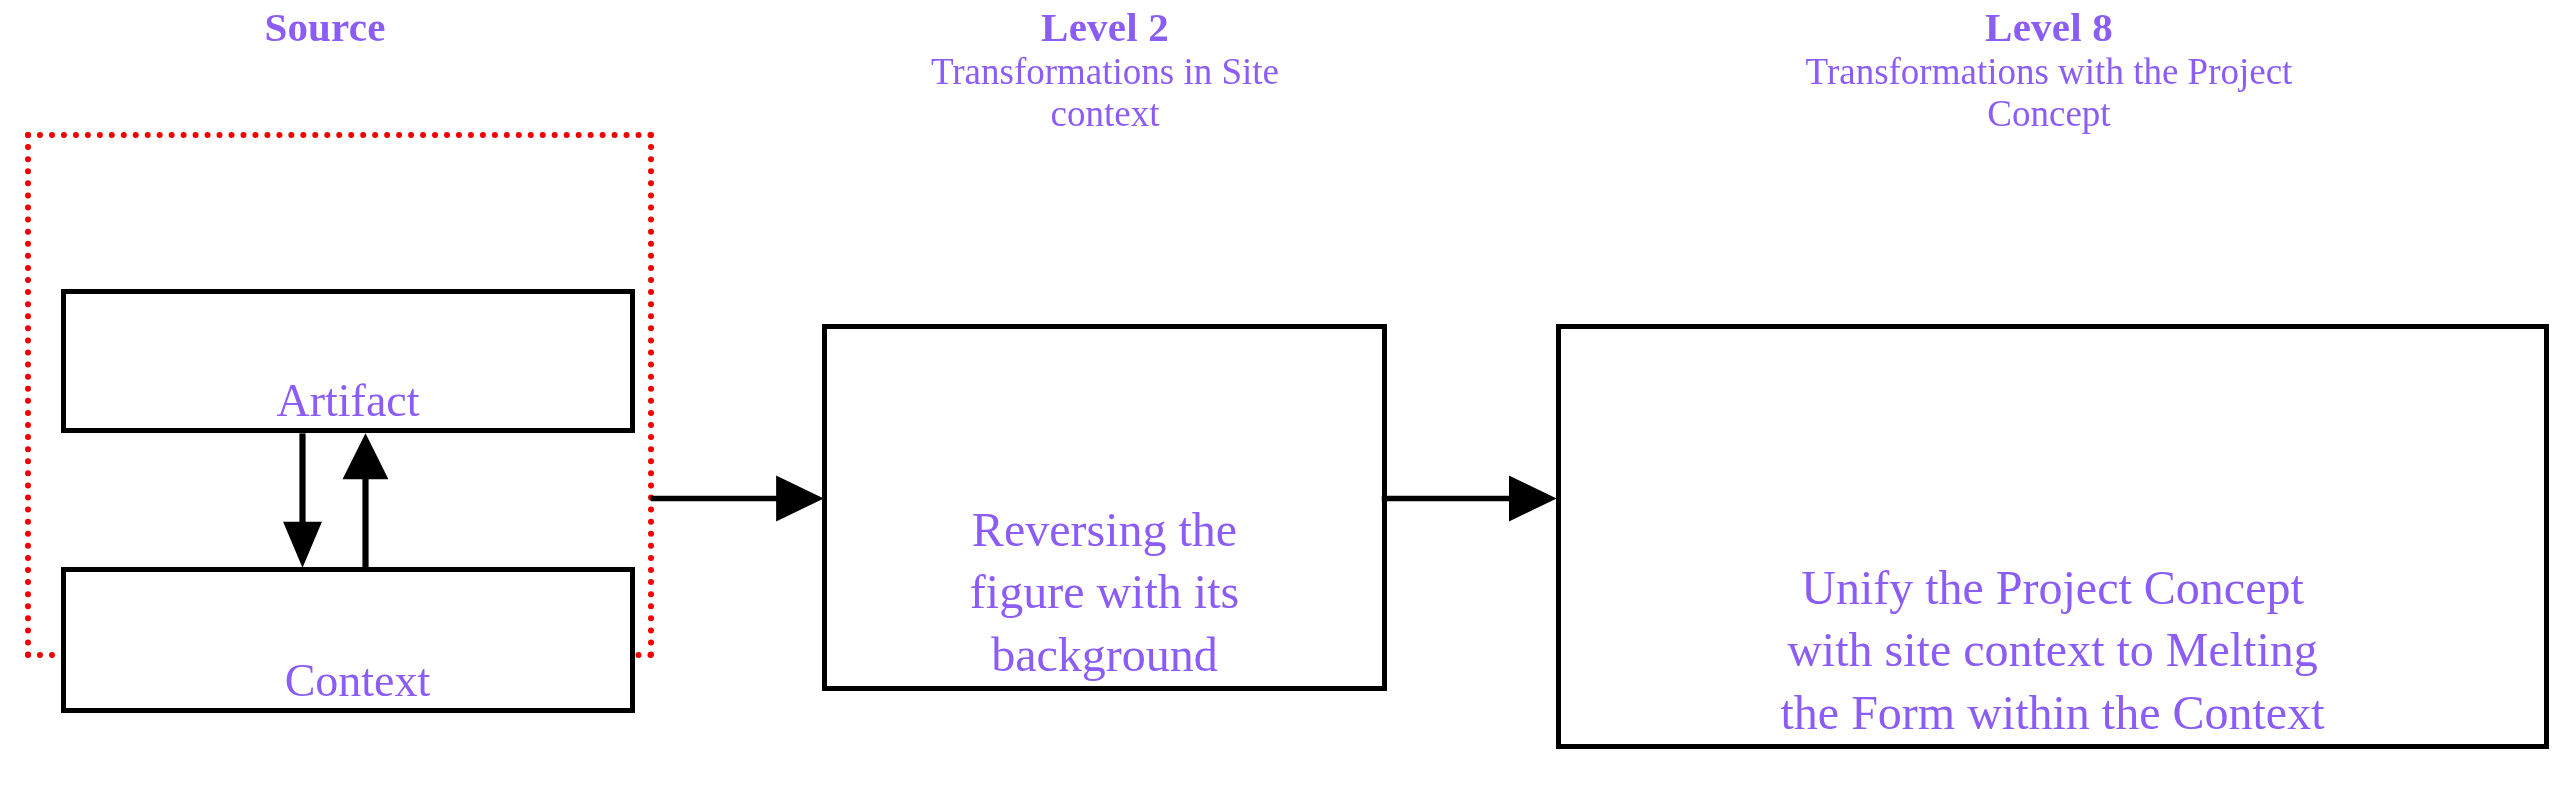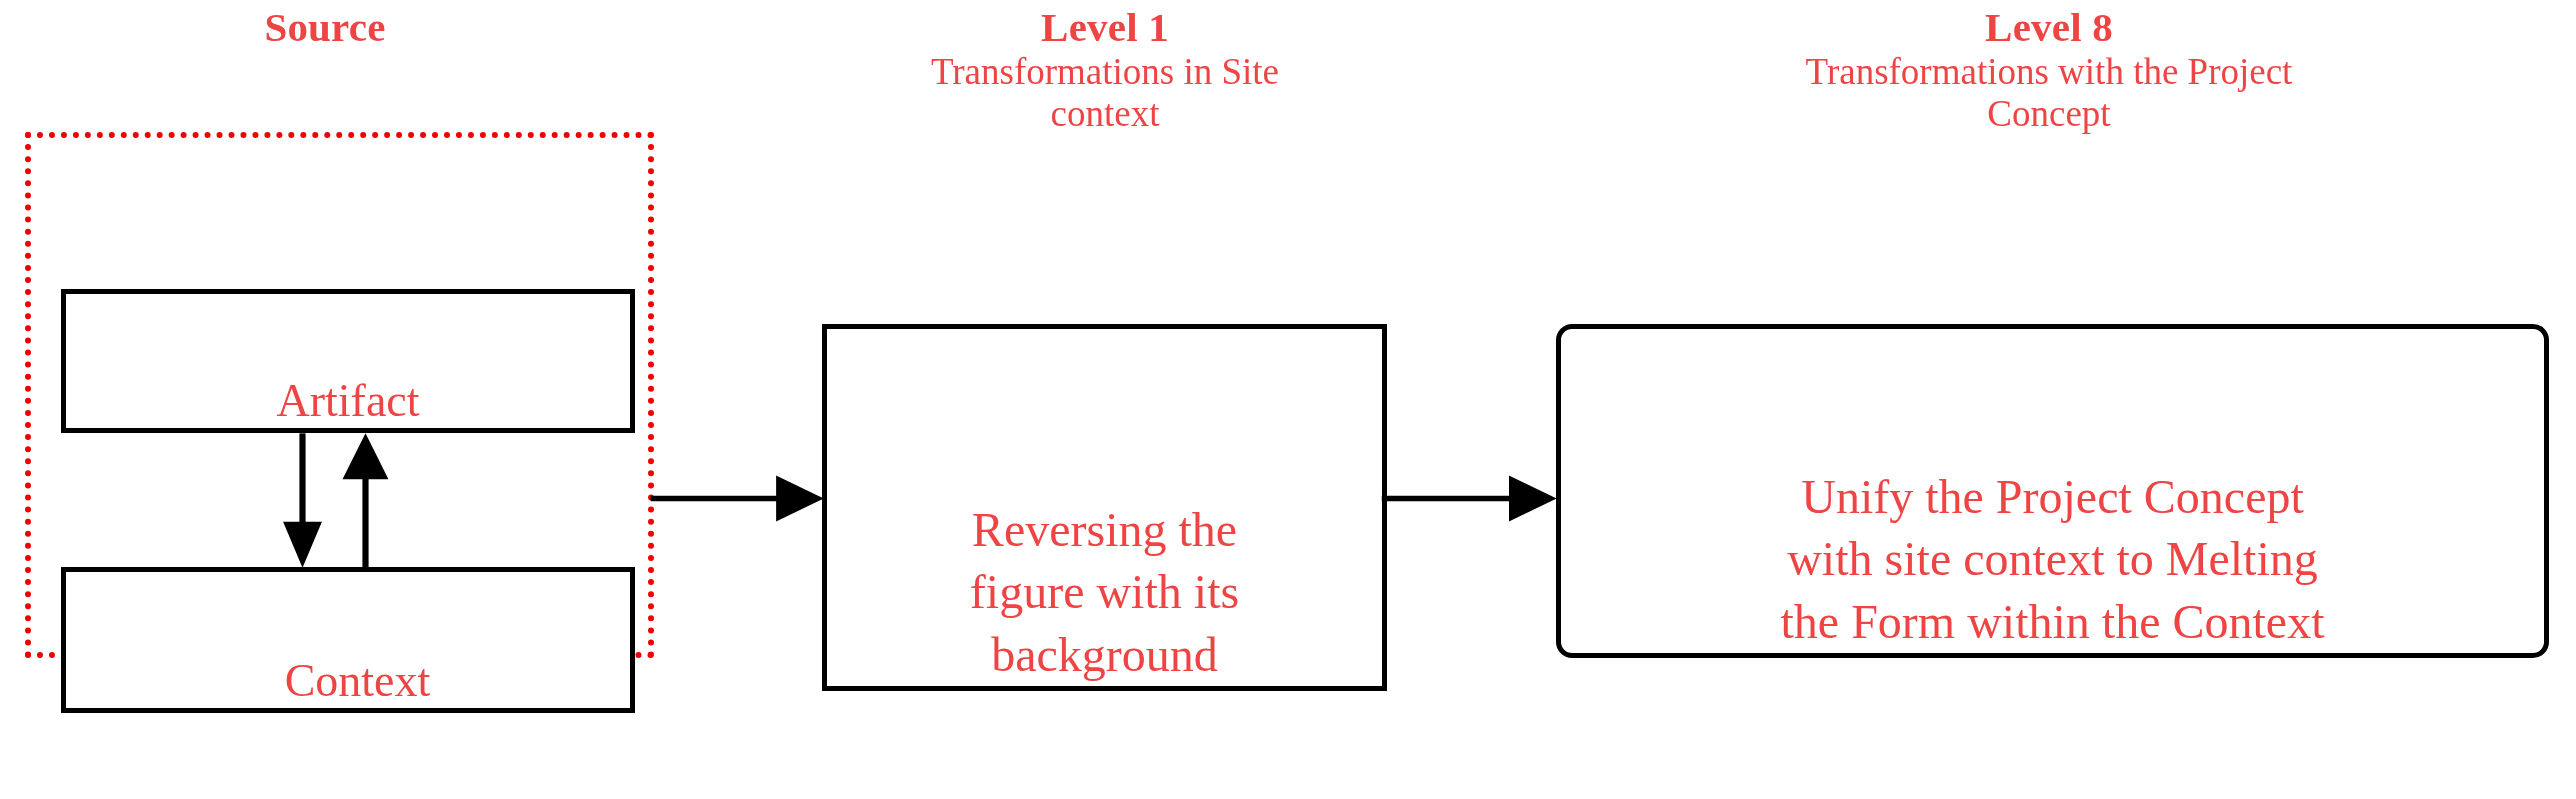--- a/index.html
+++ b/index.html
@@ -6,21 +6,21 @@
     margin: 0;
     padding: 0;
     background: #ffffff;
   }
   #canvas {
     position: relative;
     width: 2576px;
     height: 799px;
     background: #ffffff;
     font-family: "Liberation Serif", "DejaVu Serif", serif;
-    color: #ef4444;
+    color: #8b5cf6;
     overflow: hidden;
   }
 
   
   .col-header {
     position: absolute;
     text-align: center;
     line-height: 1.12;
   }
   .col-header .title {
@@ -75,21 +75,21 @@
   }
   #box-artifact .box-text,
   #box-context  .box-text { font-size: 46px; }
 
   #box-level1 {
     left: 822px; top: 324px; width: 565px; height: 367px;
   }
   #box-level1 .box-text { font-size: 48px; line-height: 1.30; }
 
   #box-level2 {
-    left: 1556px; top: 324px; width: 993px; height: 334px; border-radius: 16px;
+    left: 1556px; top: 324px; width: 993px; height: 425px;
   }
   #box-level2 .box-text { font-size: 48px; line-height: 1.30; }
 
   
   .arrow-svg {
     position: absolute;
     overflow: visible;
   }
   #arrow-down-ac { left: 276px; top: 433px; width: 53px;  height: 135px; }
   #arrow-up-ca   { left: 339px; top: 433px; width: 53px;  height: 135px; }
@@ -100,21 +100,21 @@
 <body>
 
 <div id="canvas">
 
   <div class="col-header" id="hdr-source">
     <span class="title">Source</span>
     <span class="sub"></span>
   </div>
 
   <div class="col-header" id="hdr-level1">
-    <span class="title">Level 1</span>
+    <span class="title">Level 2</span>
     <span class="sub">Transformations in
 Site context</span>
   </div>
 
   <div class="col-header" id="hdr-level2">
     <span class="title">Level 8</span>
     <span class="sub">Transformations with
 the Project Concept</span>
   </div>
 

